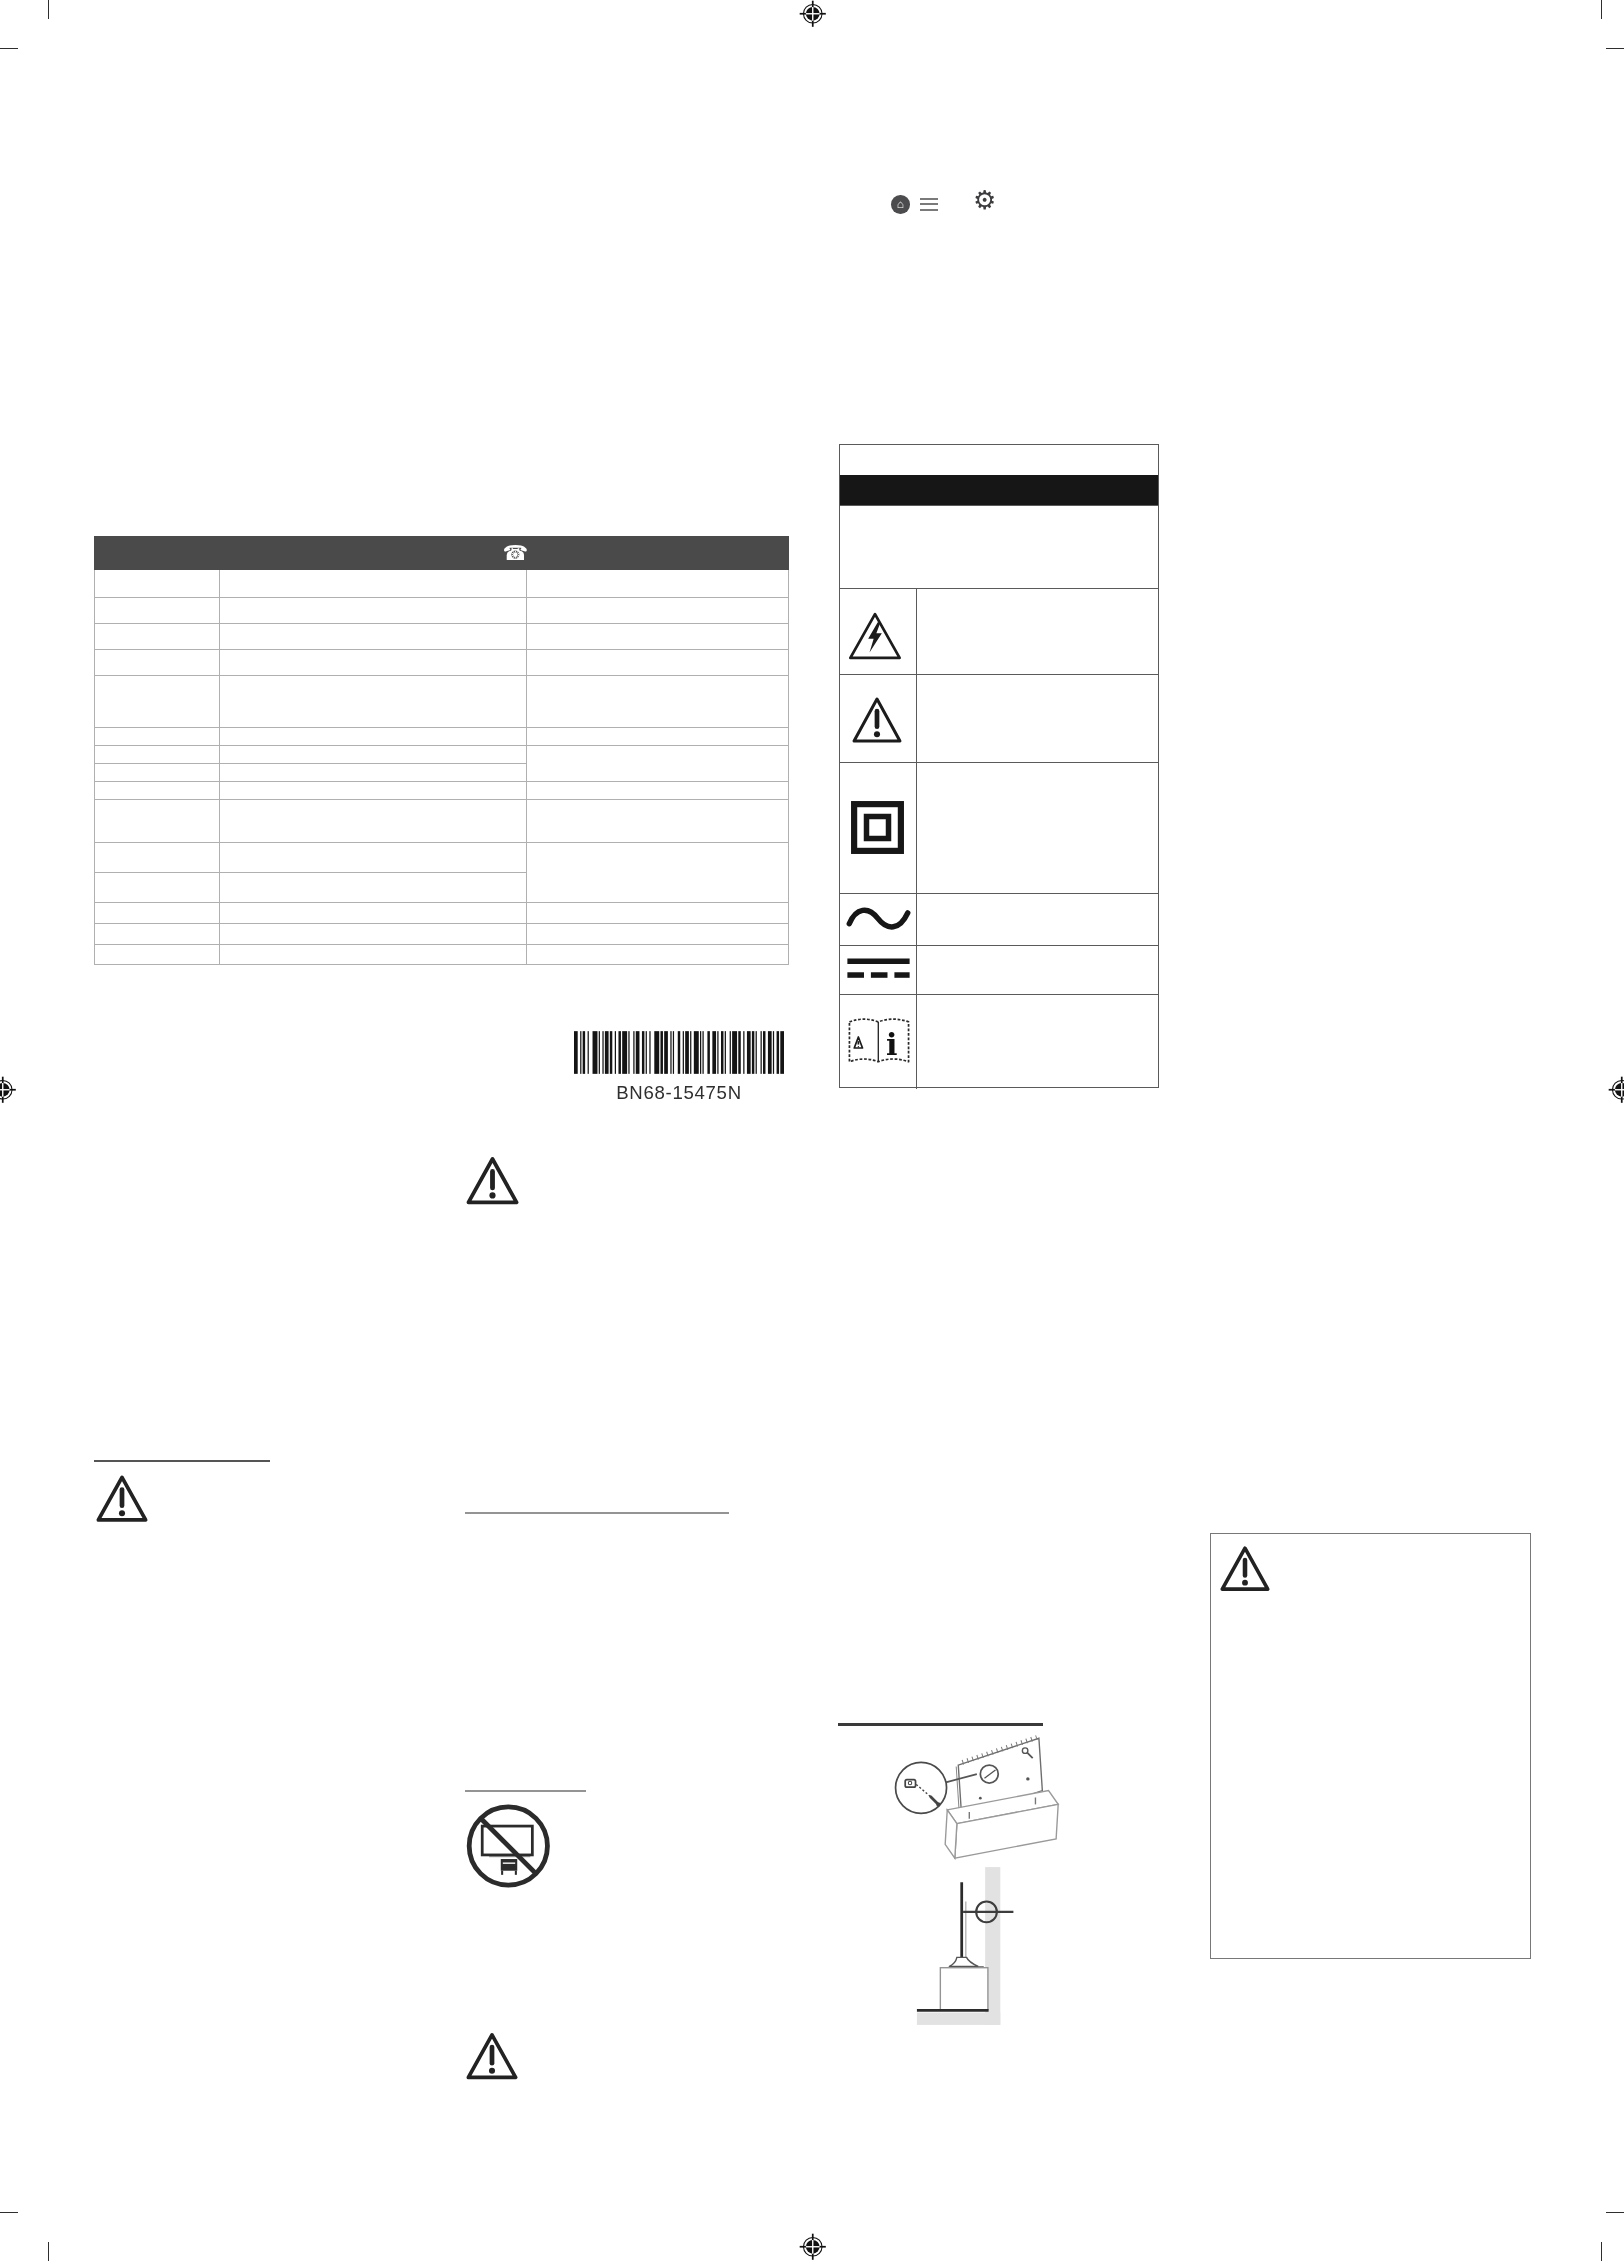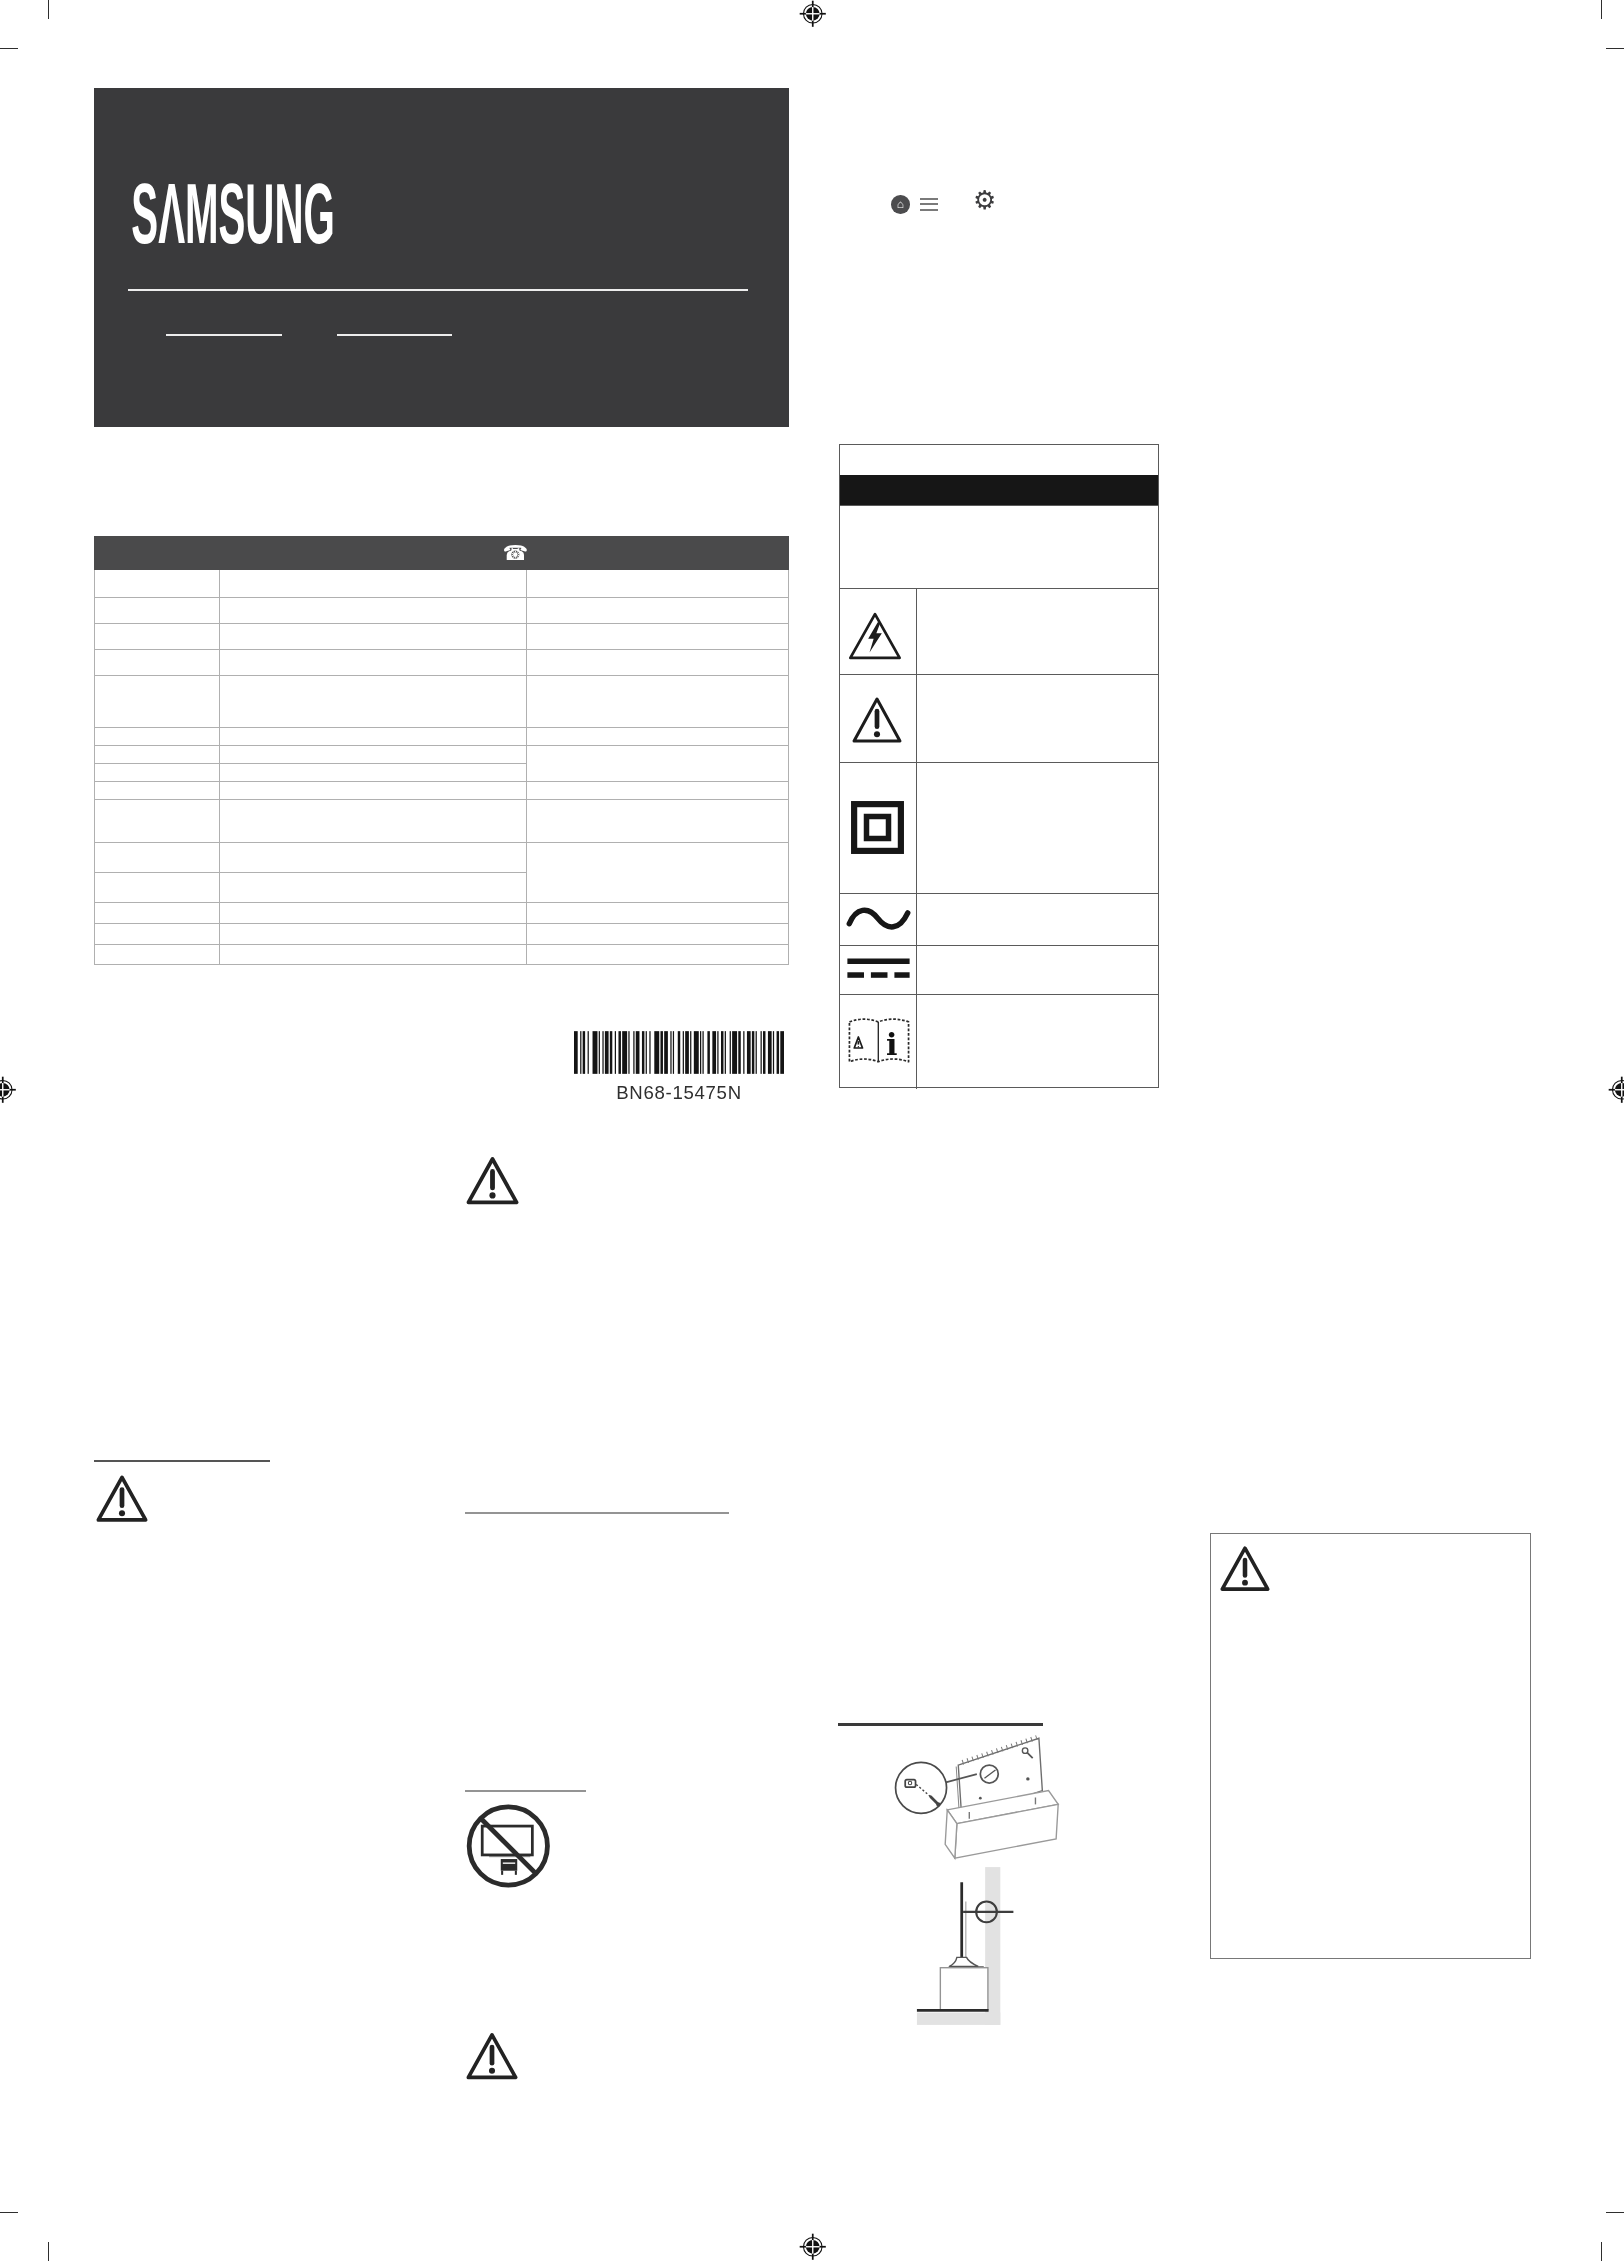--- a/index.html
+++ b/index.html
@@ -86,28 +86,20 @@
     </svg>
   <svg class="regmark" style="left:1608px;top:1076px;" width="27.5" height="27.5" viewBox="-20 -20 40 40">
       <line x1="-19" y1="0" x2="19" y2="0" stroke="#111" stroke-width="2.5"></line>
       <line x1="0" y1="-19" x2="0" y2="19" stroke="#111" stroke-width="2.5"></line>
       <circle cx="0" cy="0" r="10" fill="#111"></circle>
       <line x1="-10" y1="0" x2="10" y2="0" stroke="#fff" stroke-width="2"></line>
       <line x1="0" y1="-10" x2="0" y2="10" stroke="#fff" stroke-width="2"></line>
       <circle cx="0" cy="0" r="13.5" fill="none" stroke="#111" stroke-width="1.5"></circle>
     </svg>
 
-  <div id="brand-panel">
-    <svg style="position:absolute;left:36px;top:92px;" width="213" height="72" viewBox="0 0 310 104">
-      <text x="2" y="92" font-size="124" font-weight="bold" fill="#ffffff" font-family="Liberation Sans, sans-serif" textLength="296" lengthAdjust="spacingAndGlyphs">SΛMSUNG</text>
-    </svg>
-    <div id="brand-rule"></div>
-    <div class="panel-underline" style="left:72px;width:116px;"></div>
-    <div class="panel-underline" style="left:243px;width:115px;"></div>
-  </div>
 
   <div id="contact-table">
     <div id="contact-header">
       <span class="phone">☎</span>
     </div>
 
   <div class="hline" style="left: 0px; top: 61px; width: 695px;"></div>
       <div class="hline" style="left: 0px; top: 87px; width: 695px;"></div>
       <div class="hline" style="left: 0px; top: 113px; width: 695px;"></div>
       <div class="hline" style="left: 0px; top: 139px; width: 695px;"></div>

